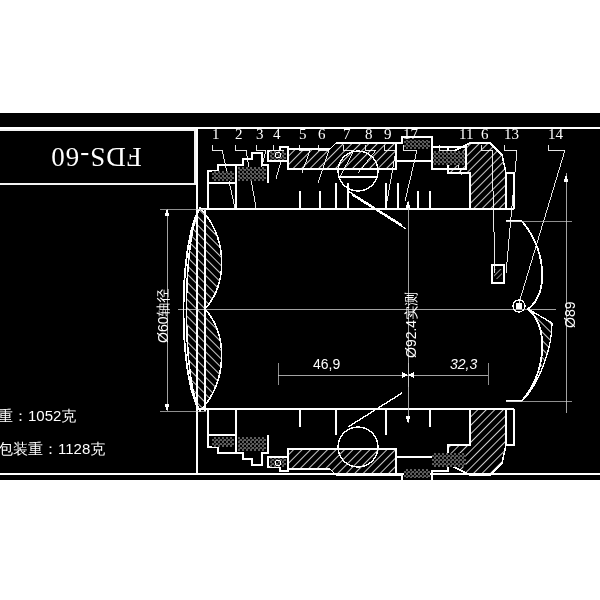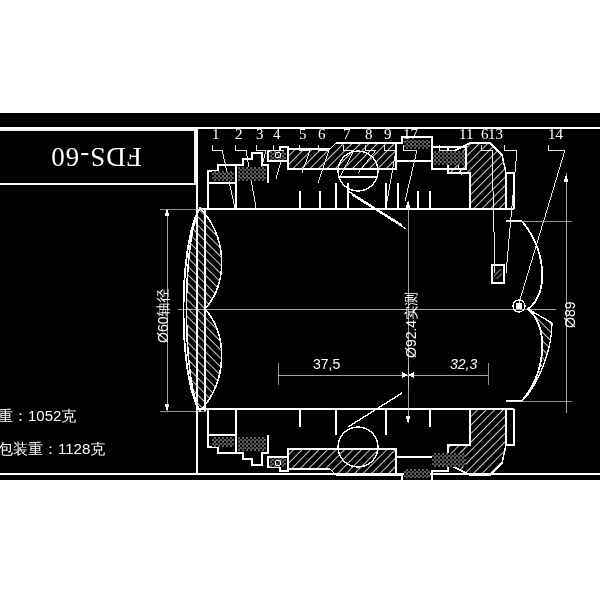--- a/index.html
+++ b/index.html
@@ -60,21 +60,21 @@
     <div class="callnum" style="left:256px;top:14px;">3</div>
     <div class="callnum" style="left:273px;top:14px;">4</div>
     <div class="callnum" style="left:299px;top:14px;">5</div>
     <div class="callnum" style="left:318px;top:14px;">6</div>
     <div class="callnum" style="left:343px;top:14px;">7</div>
     <div class="callnum" style="left:365px;top:14px;">8</div>
     <div class="callnum" style="left:384px;top:14px;">9</div>
     <div class="callnum" style="left:403px;top:14px;">17</div>
     <div class="callnum" style="left:431px;top:14px;margin-left:28px;">11</div>
     <div class="callnum" style="left:481px;top:14px;">6</div>
-    <div class="callnum" style="left:488px;top:14px;">13</div>
+    <div class="callnum" style="left:504px;top:14px;">13</div>
     <div class="callnum" style="left:548px;top:14px;">14</div>
 
     <svg class="overlay" viewBox="0 0 600 367">
       <defs>
         <pattern id="hatchR" width="6" height="6" patternUnits="userSpaceOnUse" patternTransform="rotate(45)">
           <line x1="0" y1="0" x2="0" y2="6" stroke="#ffffff" stroke-width="1.6"></line>
         </pattern>
         <pattern id="hatchL" width="6" height="6" patternUnits="userSpaceOnUse" patternTransform="rotate(-45)">
           <line x1="0" y1="0" x2="0" y2="6" stroke="#ffffff" stroke-width="1.6"></line>
         </pattern>
@@ -230,21 +230,21 @@
         <rect x="516" y="190" width="6" height="6" fill="#ffffff" stroke="none"></rect>
       </g>
     </svg>
 
     <div class="dimtext vtext" style="left:155px;top:230px;">Ø60轴径</div>
 
     <div class="dimtext vtext" style="left:403px;top:245px;">Ø92.4实测</div>
 
     <div class="dimtext vtext" style="left:562px;top:215px;">Ø89</div>
 
-    <div class="dimtext" style="left:313px;top:243px;">37,5</div>
+    <div class="dimtext" style="left:313px;top:243px;">46,9</div>
 
     <div class="dimtext" style="left:450px;top:243px;font-style:italic;">32,3</div>
 
     <div class="wt" style="left:-17px;top:294px;">净重：1052克</div>
     <div class="wt" style="left:-17px;top:327px;">加包装重：1128克</div>
 
   </div>
 </div>
 
 </body></html>

